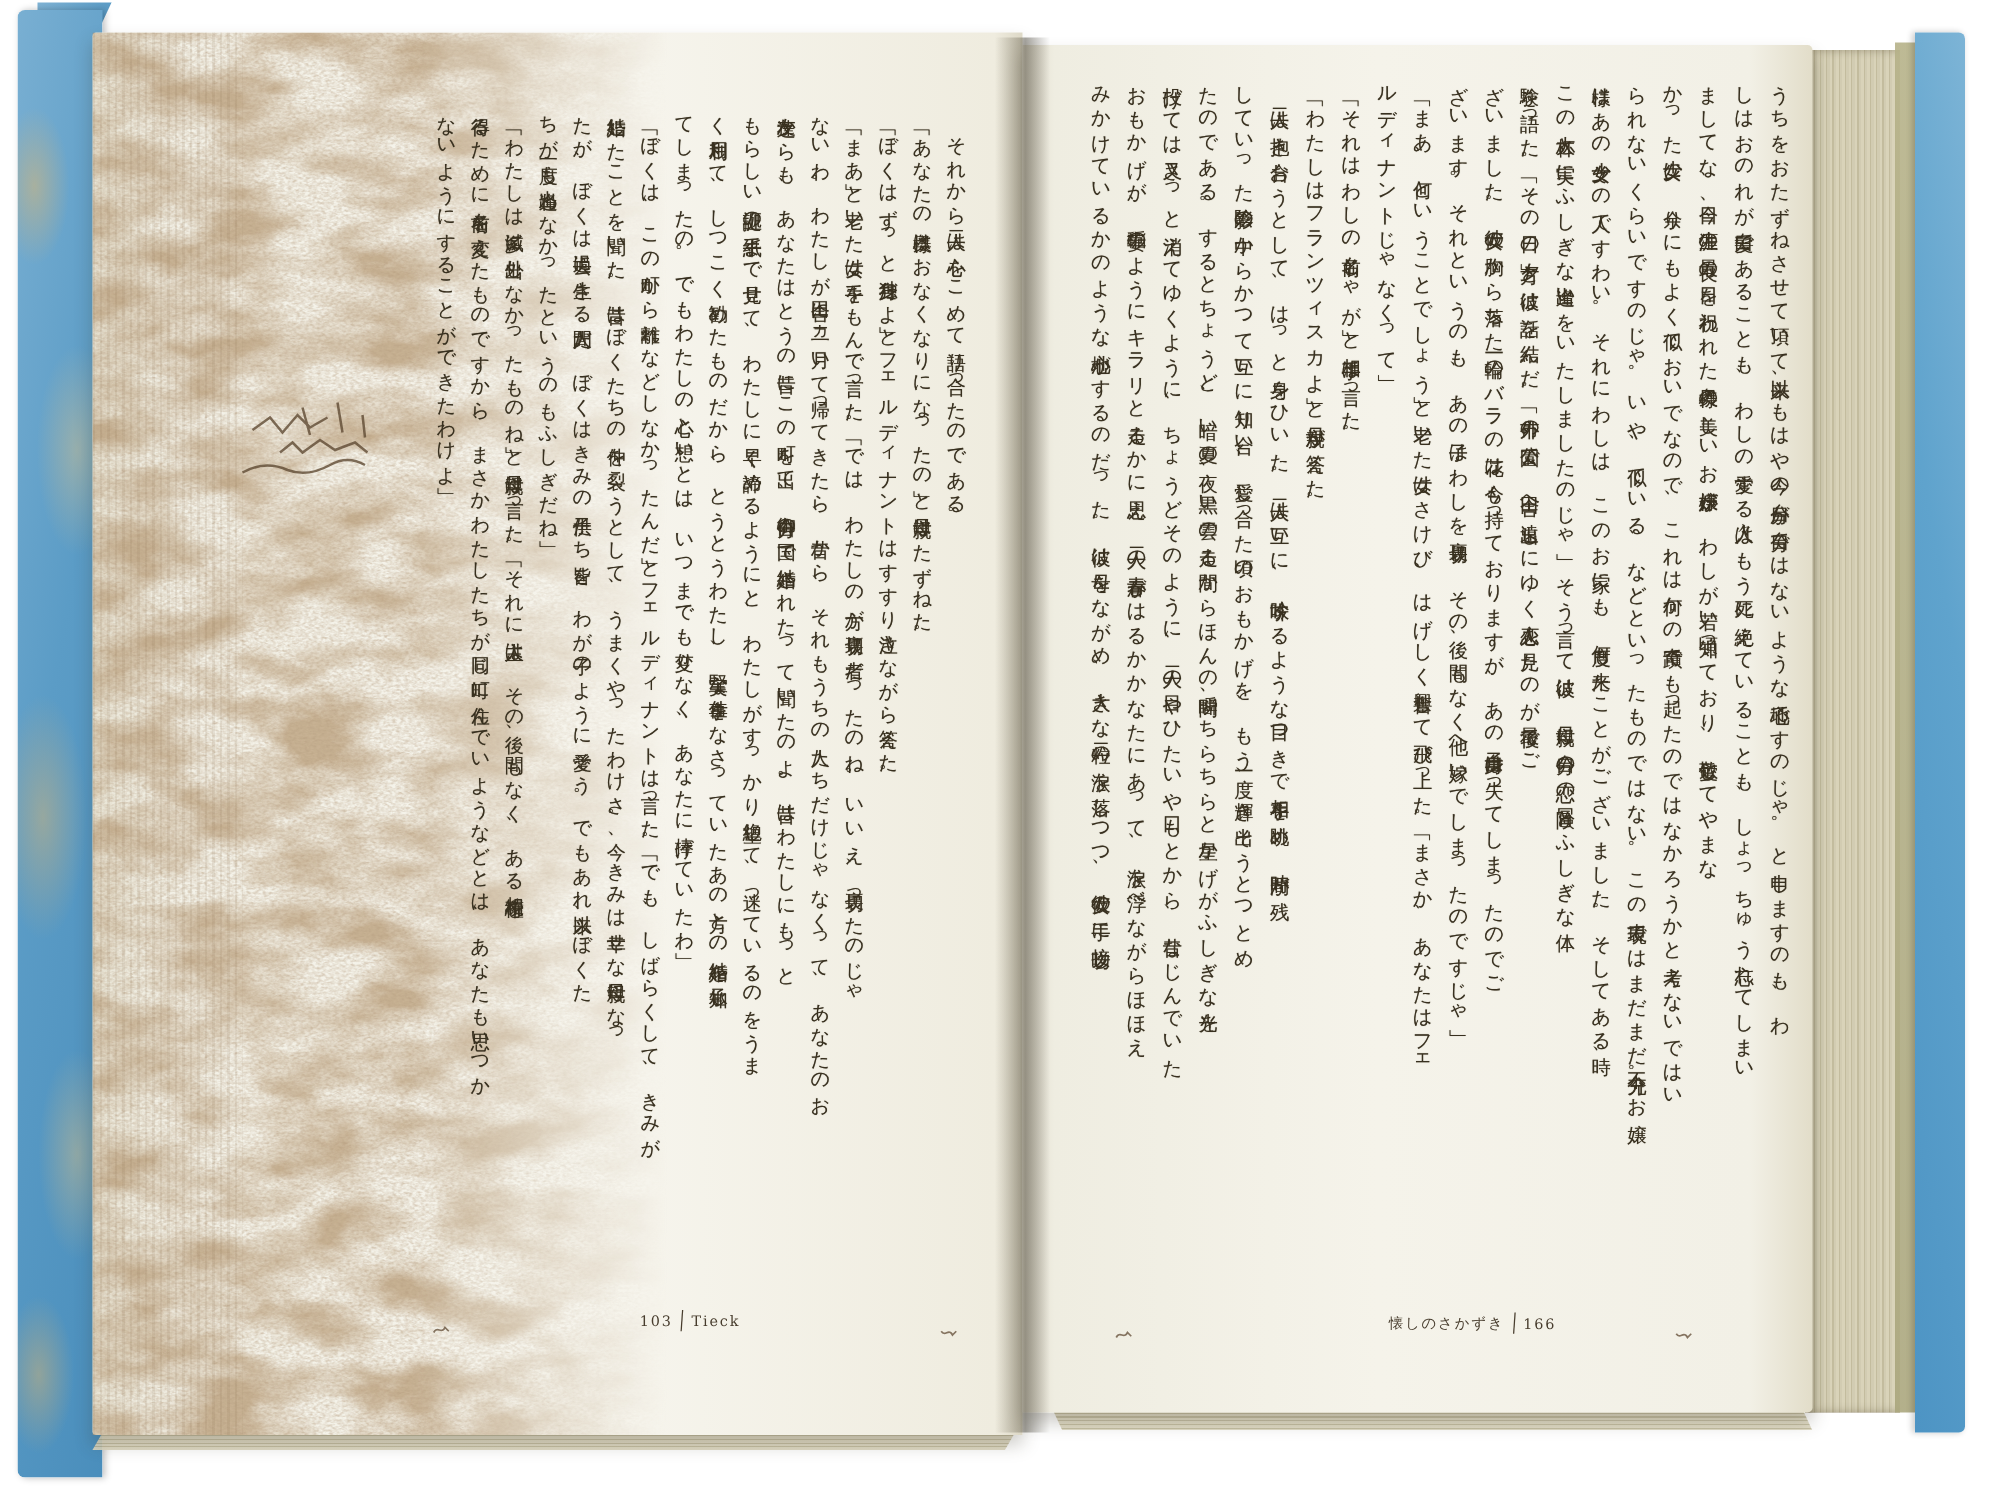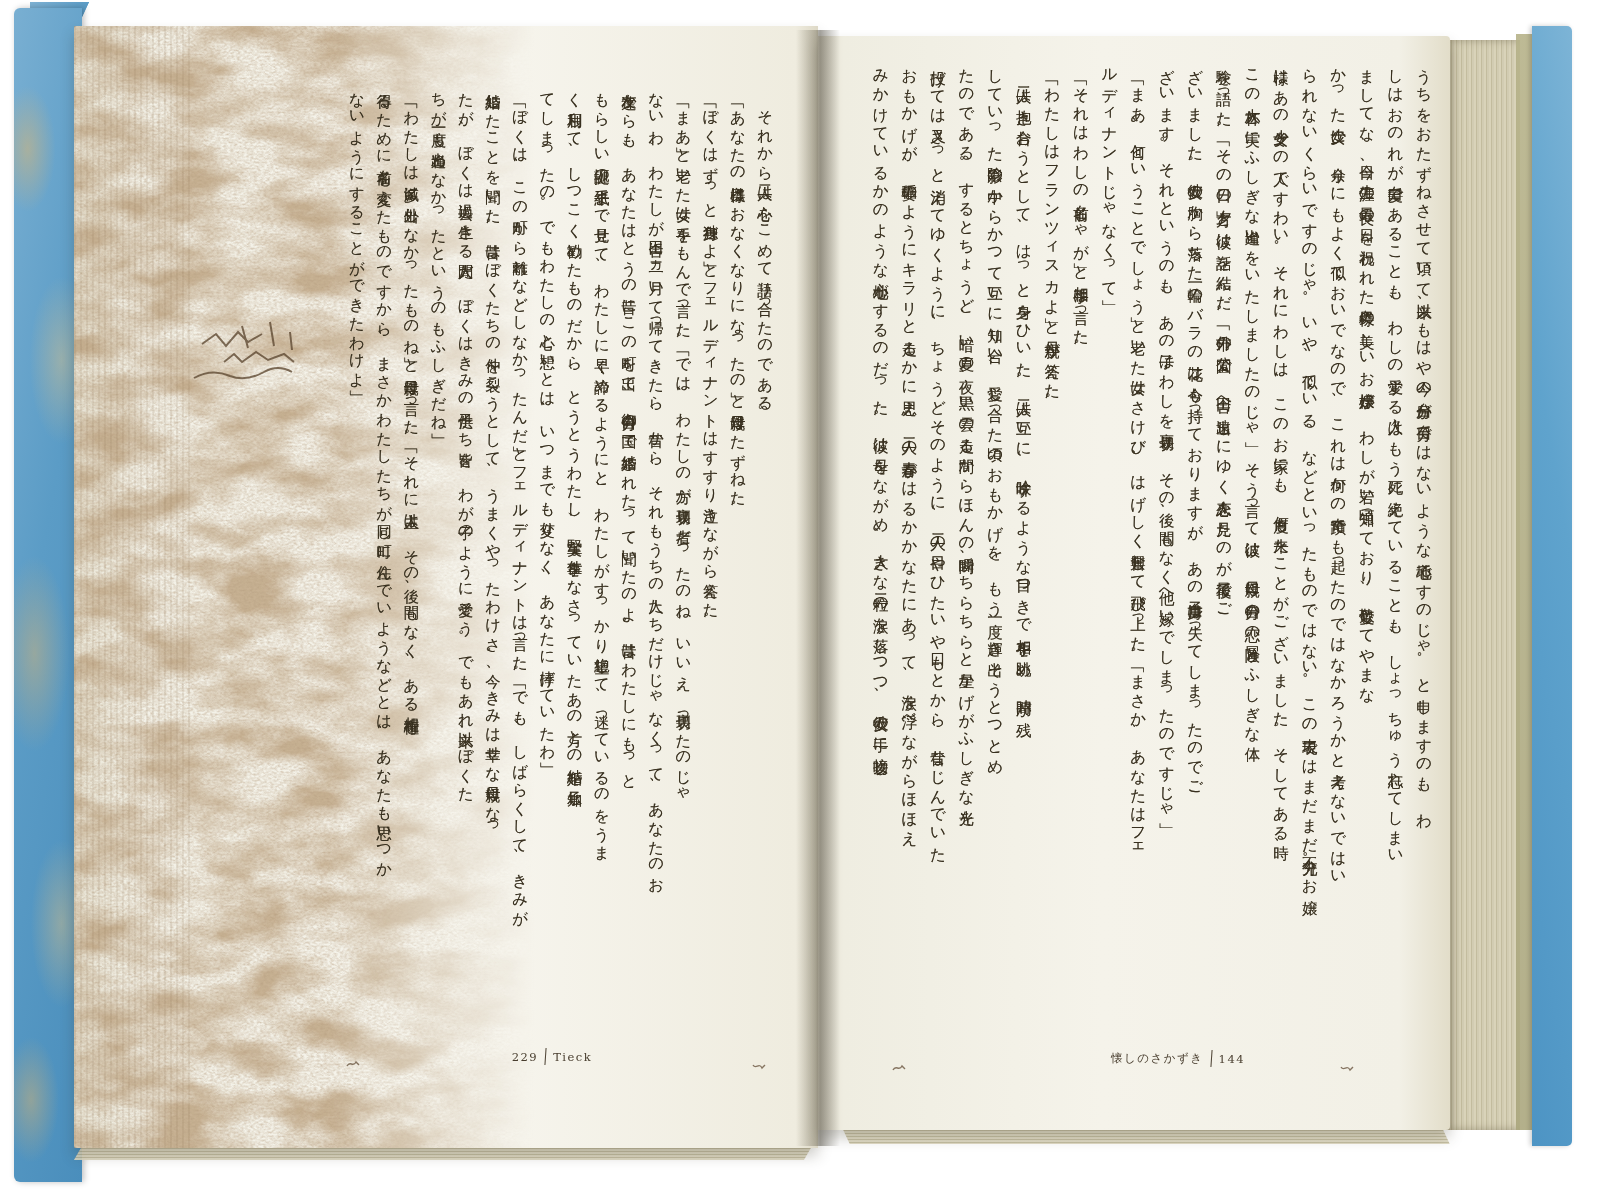--- a/index.html
+++ b/index.html
@@ -118,21 +118,21 @@
         <div class="tcol">　「ぼくは、この町から離れなどしなかったんだ」とフェルディナントは言った。「でも、しばらくして、きみが</div>
         <div class="tcol">結婚したことを聞いた。昔はぼくたちの仲を裂こうとして、うまくやったわけさ。今、きみは幸せな母親になっ</div>
         <div class="tcol">たが、ぼくは過去に生きる人間だ。ぼくはきみの子供たち皆を、わが子のように愛そう。でもあれ以来、ぼくた</div>
         <div class="tcol">ちが一度も出逢わなかったというのもふしぎだね」</div>
         <div class="tcol">　「わたしは滅多に外出しなかったものね」と母親は言った。「それに主人は、その後、間もなく、ある相続権を</div>
         <div class="tcol">得るために名前を変えたものですから、まさかわたしたちが同じ町に住んでいようなどとは、あなたも思いつか</div>
         <div class="tcol">ないようにすることができたわけよ」</div>
       </div>
 
     <div class="footer footer-left">
-      <span>229</span>
+      <span>103</span>
       <span class="fdiv"></span>
       <span>Tieck</span>
     </div>
     <svg class="ornament" style="left:272px;top:1032px" viewBox="0 0 14 12">
       <path d="M1 8 C4 2 7 10 10 4 L13 7" stroke="#6b5640" stroke-width="1.4" fill="none"></path>
       </svg>
     <svg class="ornament" style="left:678px;top:1034px" viewBox="0 0 14 12">
       <path d="M1 5 C4 10 7 2 10 8 L13 5" stroke="#6b5640" stroke-width="1.4" fill="none"></path>
       </svg>
   </div>
@@ -157,21 +157,21 @@
         <div class="tcol">していった陰影の中からかつて互いに知り合い、愛し合った頃のおもかげを、もう一度、輝き出そうとつとめ</div>
         <div class="tcol">たのである。するとちょうど、暗い夏の夜、黒い雲の走る間からほんの瞬間、ちらちらと星かげがふしぎな光を</div>
         <div class="tcol">投げては又さっと消えてゆくように、ちょうどそのように、二人の目やひたいや口もとから、昔なじんでいた</div>
         <div class="tcol">おもかげが、稲妻のようにキラリと走るかに思え、二人の青春がはるかかなたにあって、涙を浮べながらほほえ</div>
         <div class="tcol">みかけているかのような心地がするのだった。彼は母をながめ、大きな二粒の涙を落しつつ、彼女の手に接吻し</div>
       </div>
 
     <div class="footer footer-right">
       <span>懐しのさかずき</span>
       <span class="fdiv"></span>
-      <span>144</span>
+      <span>166</span>
     </div>
     <svg class="ornament" style="left:74px;top:1026px" viewBox="0 0 14 12">
       <path d="M1 8 C4 2 7 10 10 4 L13 7" stroke="#6b5640" stroke-width="1.4" fill="none"></path>
       </svg>
     <svg class="ornament" style="left:522px;top:1026px" viewBox="0 0 14 12">
       <path d="M1 5 C4 10 7 2 10 8 L13 5" stroke="#6b5640" stroke-width="1.4" fill="none"></path>
       </svg>
   </div>
 
   <div class="gutter"></div>

